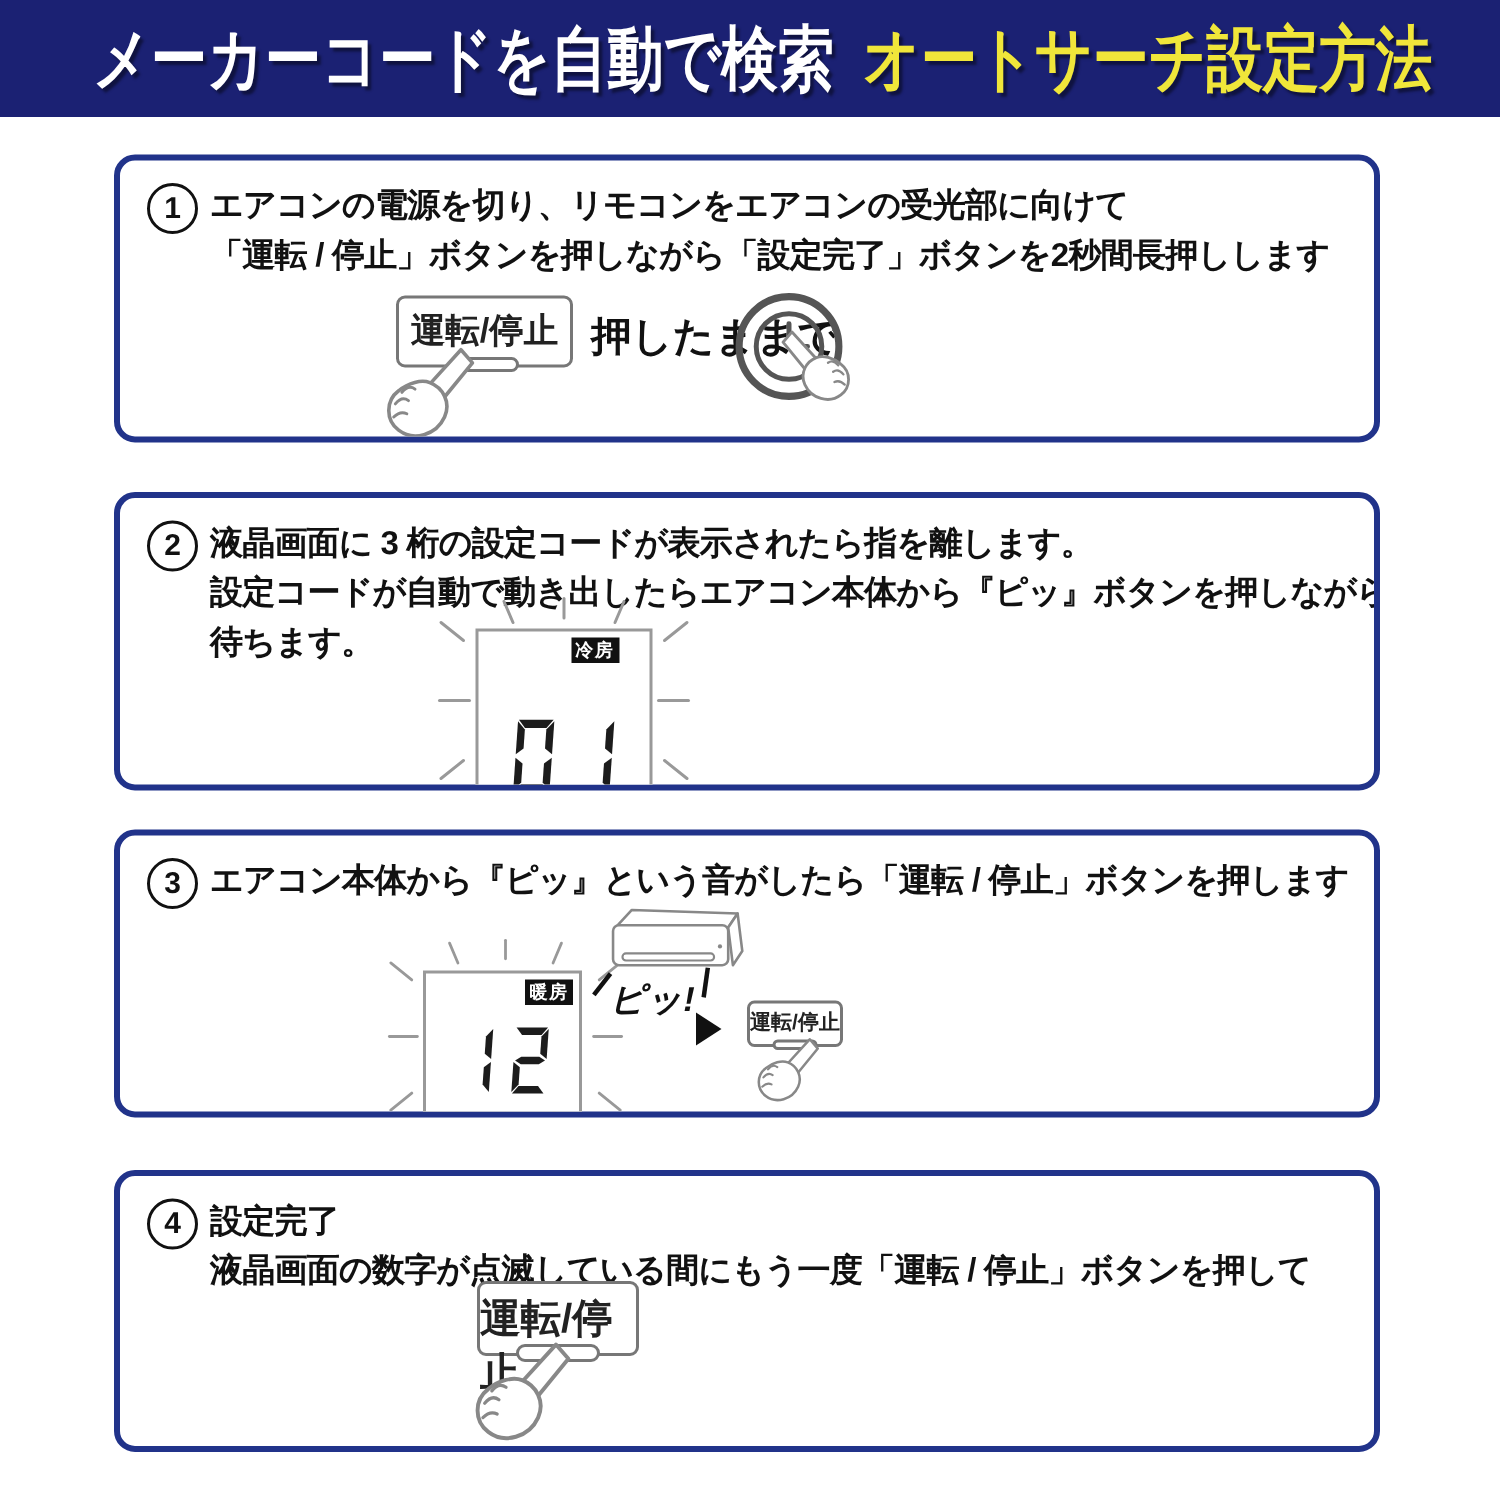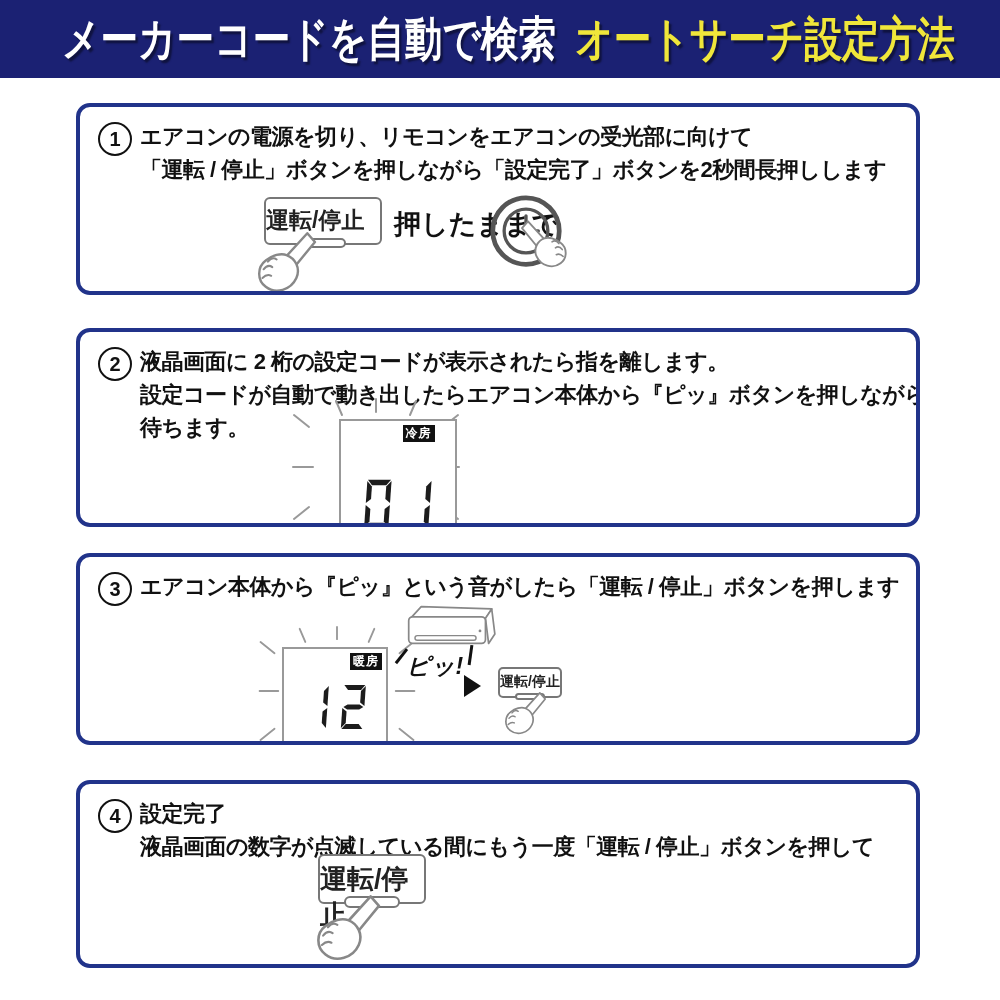--- a/index.html
+++ b/index.html
@@ -42,21 +42,21 @@
     display:flex;align-items:center;justify-content:center;margin:2px 8px 0 0;
   }
   .lines{color:#111;}
   .lines p{
     margin:0;font-size:22px;font-weight:bold;line-height:33px;
     letter-spacing:-0.5px;white-space:nowrap;
   }
   
   .rs-btn{
     position:absolute;border:2px solid #777;border-radius:6px;background:#fff;
-    display:flex;align-items:flex-start;justify-content:flex-start;
+    display:flex;align-items:flex-start;justify-content:center;
     color:#222;font-weight:bold;box-sizing:border-box;
   }
   .pill{
     position:absolute;left:50%;transform:translateX(-50%);
     background:#fff;border:2px solid #777;border-radius:8px;box-sizing:border-box;
   }
   .hand{position:absolute;}
   .lcd{position:absolute;background:#fff;border:2.5px solid #999;box-sizing:border-box;}
   .lcd-badge{
     position:absolute;top:4px;background:#111;color:#fff;font-size:12px;
@@ -71,21 +71,21 @@
   .flash line{stroke:#999;stroke-width:2;stroke-linecap:round;}
   
   #b1-btn{left:184px;top:90px;width:118px;height:48px;font-size:23px;padding-top:6px;}
   #b1-btn .pill{bottom:-5px;width:46px;height:10px;}
   #b1-hold{position:absolute;left:314px;top:99px;font-size:27px;font-weight:bold;color:#111;}
   #b1-clock{position:absolute;left:408px;top:86px;width:76px;height:76px;}
   #b1-hand{left:172px;top:124px;width:80px;height:70px;}
   #b1-hand2{left:430px;top:112px;width:60px;height:56px;}
   
   #b2-flash{left:207px;top:65px;width:178px;height:140px;}
-  #b2-lcd{left:237px;top:87px;width:118px;height:123px;margin-left:22px;}
+  #b2-lcd{left:237px;top:87px;width:118px;height:123px;}
   #b2-lcd .lcd-badge{left:54%;}
   #b2-lcd .seg-digit{width:33px;height:56px;}
   
   #b3-flash{left:174px;top:68px;width:166px;height:132px;}
   #b3-lcd{left:202px;top:90px;width:106px;height:96px;}
   #b3-lcd .lcd-badge{right:4px;}
   #b3-lcd .seg-digit{width:30px;height:52px;}
   #b3-ac{position:absolute;left:324px;top:44px;width:94px;height:52px;}
   .beep{
     position:absolute;left:320px;top:94px;display:flex;align-items:flex-start;
@@ -155,21 +155,21 @@
       <path class="outline" d="M30 22 C38 25 43 34 39 43 C34 54 20 58 11 51 C3 45 3 33 11 27 C17 22 25 20 30 22 Z"></path>
       <path class="outline-thin" d="M13 28 q4 -5 8 -2 M9 35 q4 -5 8 -2 M8 43 q4 -4 8 -2"></path>
     </g>
   </svg>
 </div>
 
 <div class="box" id="box2">
   <div class="step-head">
     <div class="num">2</div>
     <div class="lines">
-      <p>液晶画面に 2 桁の設定コードが表示されたら指を離します。</p>
+      <p>液晶画面に 3 桁の設定コードが表示されたら指を離します。</p>
       <p>設定コードが自動で動き出したらエアコン本体から『ピッ』ボタンを押しながら</p>
       <p>待ちます。</p>
     </div>
   </div>
 
   <svg class="flash" id="b2-flash" viewBox="0 0 178 140" preserveAspectRatio="none">
     <line x1="22" y1="30" x2="7" y2="18"></line>
       <line x1="55" y1="18" x2="49" y2="4"></line>
     <line x1="89" y1="15" x2="89" y2="2"></line>
       <line x1="123" y1="18" x2="129" y2="4"></line>

